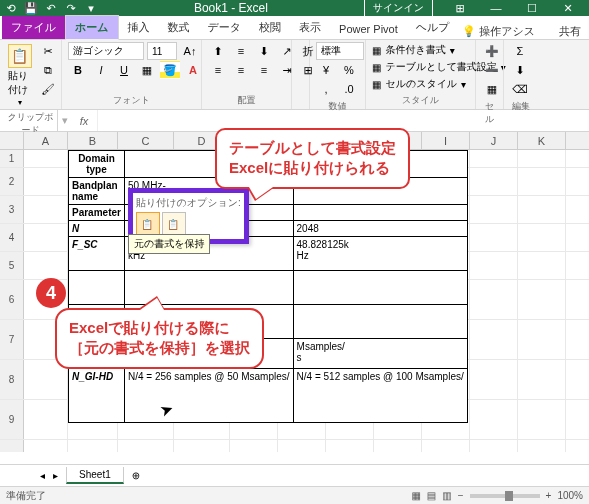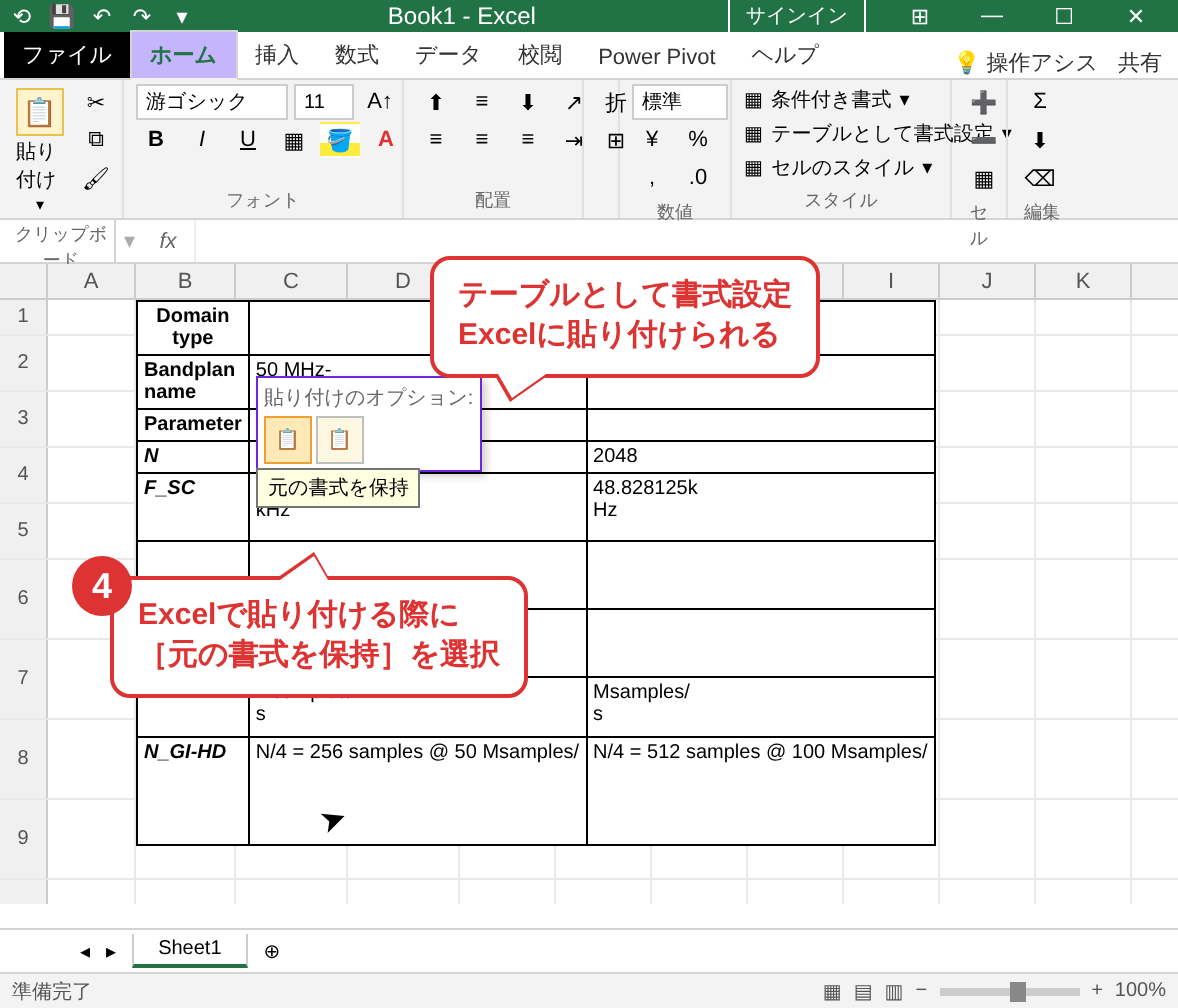--- a/index.html
+++ b/index.html
@@ -11,22 +11,22 @@
 .tb-icon { width: 14px; height: 14px; display: inline-flex; align-items: center; justify-content: center; }
 .tb-title { flex: 1; text-align: center; font-size: 12px; }
 .tb-right { display: flex; gap: 2px; align-items: center; }
 .signin { border: 1px solid #fff; padding: 1px 8px; font-size: 10px; margin-right: 8px; }
 .winbtn { width: 34px; height: 28px; display: flex; align-items: center; justify-content: center; color: #fff; }
 
 
 .ribbontabs { background: #fff; height: 24px; display: flex; align-items: flex-end; border-bottom: 1px solid #d4d4d4; padding-left: 2px; }
 .rtab { padding: 4px 9px; font-size: 11px; color: #333; cursor: pointer; }
 .rtab.active { background: #c4b5fd; border: 1px solid #d4d4d4; border-bottom: 1px solid #f3f3f3; margin-bottom: -1px; color: #217346; font-weight: bold; }
-.rtab.file { background: #000000; color: #fff; }
-.rtabs-right { margin-left: auto; display: flex; align-items: center; gap: 10px; padding-right: 8px; color: #333; }
+.rtab.file { background: #a21caf; color: #fff; }
+.rtabs-right { margin-left: auto; display: flex; align-items: center; gap: 24px; padding-right: 8px; color: #333; }
 
 
 .ribbon { background: #f3f3f3; height: 70px; display: flex; border-bottom: 1px solid #d4d4d4; }
 .rgroup { border-right: 1px solid #e0e0e0; padding: 2px 6px; display: flex; flex-direction: column; justify-content: space-between; }
 .rgroup-label { font-size: 9px; color: #666; text-align: center; padding-top: 2px; }
 .rgroup-body { display: flex; gap: 4px; align-items: flex-start; flex: 1; }
 .bigbtn { display: flex; flex-direction: column; align-items: center; gap: 1px; padding: 2px; }
 .bigbtn-icon { width: 24px; height: 24px; background: #fff4ce; border: 1px solid #e8c250; display: flex; align-items: center; justify-content: center; font-size: 14px; }
 .bigbtn-label { font-size: 10px; }
 .rcol { display: flex; flex-direction: column; gap: 1px; font-size: 11px; }
@@ -51,34 +51,34 @@
 .rh { width: 24px; background: #f0f0f0; border-right: 1px solid #ccc; text-align: center; font-size: 10px; color: #555; display: flex; align-items: center; justify-content: center; }
 .cell { border-right: 1px solid #e8e8e8; font-size: 9px; padding: 1px 2px; overflow: hidden; }
 
 
 .datatable { position: absolute; left: 68px; top: 18px; border-collapse: collapse; font-family: "Times New Roman", serif; font-size: 10px; }
 .datatable td { border: 1px solid #000; padding: 2px 3px; background: #fff; vertical-align: top; }
 .datatable .hdr { font-weight: bold; text-align: center; }
 .datatable .param { font-weight: bold; }
 
 
-.pasteopts { position: absolute; left: 128px; top: 56px; background: #fff; border: 1px solid #6d28d9; box-shadow: 2px 2px 4px rgba(0,0,0,.2); padding: 3px; font-size: 10px; z-index: 5; }
+.pasteopts { position: absolute; left: 128px; top: 56px; background: #fff; border: 5px solid #6d28d9; box-shadow: 2px 2px 4px rgba(0,0,0,.2); padding: 3px; font-size: 10px; z-index: 5; }
 .pasteopts .lbl { color: #666; margin-bottom: 2px; white-space: nowrap; }
 .pasteopts .opts { display: flex; gap: 2px; }
 .popt { width: 24px; height: 24px; border: 1px solid #c0c0c0; background: #fef8e3; display: flex; align-items: center; justify-content: center; }
 .popt.active { border-color: #f0a030; background: #ffe9b8; }
 .tooltip { position: absolute; left: 128px; top: 102px; background: #ffffe1; border: 1px solid #767676; padding: 2px 5px; font-size: 10px; z-index: 6; white-space: nowrap; }
 
 
 .callout { position: absolute; border: 2px solid #d33; border-radius: 10px; background: #fff; padding: 8px 12px; font-size: 15px; color: #d33; font-weight: bold; line-height: 1.35; z-index: 10; }
 .callout .tail { position: absolute; width: 0; height: 0; }
 .c1 { left: 215px; top: 128px; }
 .c1 .tail { left: 30px; bottom: -14px; border-left: 8px solid transparent; border-right: 20px solid transparent; border-top: 14px solid #d33; }
 .c1 .tail::after { content: ""; position: absolute; left: -6px; top: -14px; border-left: 7px solid transparent; border-right: 17px solid transparent; border-top: 12px solid #fff; }
-.c2 { left: 55px; top: 288px; }
+.c2 { left: 55px; top: 308px; border-radius: 14px; }
 .c2 .tail { left: 80px; top: -14px; border-left: 20px solid transparent; border-right: 8px solid transparent; border-bottom: 14px solid #d33; }
 .c2 .tail::after { content: ""; position: absolute; left: -17px; top: 2px; border-left: 17px solid transparent; border-right: 7px solid transparent; border-bottom: 12px solid #fff; }
 .badge4 { position: absolute; left: 36px; top: 278px; width: 30px; height: 30px; border-radius: 50%; background: #d33; color: #fff; font-size: 18px; font-weight: bold; display: flex; align-items: center; justify-content: center; z-index: 11; }
 
 
 .sheettabs { position: absolute; bottom: 18px; left: 0; right: 0; height: 22px; background: #fff; border-top: 1px solid #d4d4d4; display: flex; align-items: center; padding-left: 40px; gap: 8px; font-size: 10px; }
 .stab { border: 1px solid #ccc; border-top: none; padding: 2px 12px; background: #fff; }
 .stab.active { border-bottom: 2px solid #217346; }
 .statusbar { position: absolute; bottom: 0; left: 0; right: 0; height: 18px; background: #f3f3f3; border-top: 1px solid #d4d4d4; display: flex; align-items: center; padding: 4px 6px; font-size: 10px; color: #555; }
 .statusbar .right { margin-left: auto; display: flex; align-items: center; gap: 6px; }
@@ -108,20 +108,21 @@
   </div>
 </div>
 
 <div class="ribbontabs">
   <div class="rtab file">ファイル</div>
   <div class="rtab active">ホーム</div>
   <div class="rtab">挿入</div>
   <div class="rtab">数式</div>
   <div class="rtab">データ</div>
   <div class="rtab">校閲</div>
+  <div class="rtab">表示</div>
   <div class="rtab">Power Pivot</div>
   <div class="rtab">ヘルプ</div>
   <div class="rtabs-right">
     <span>💡 <span>操作アシス</span></span>
     <span>共有</span>
   </div>
 </div>
 
 <div class="ribbon">
   <div class="rgroup" style="width:62px">

